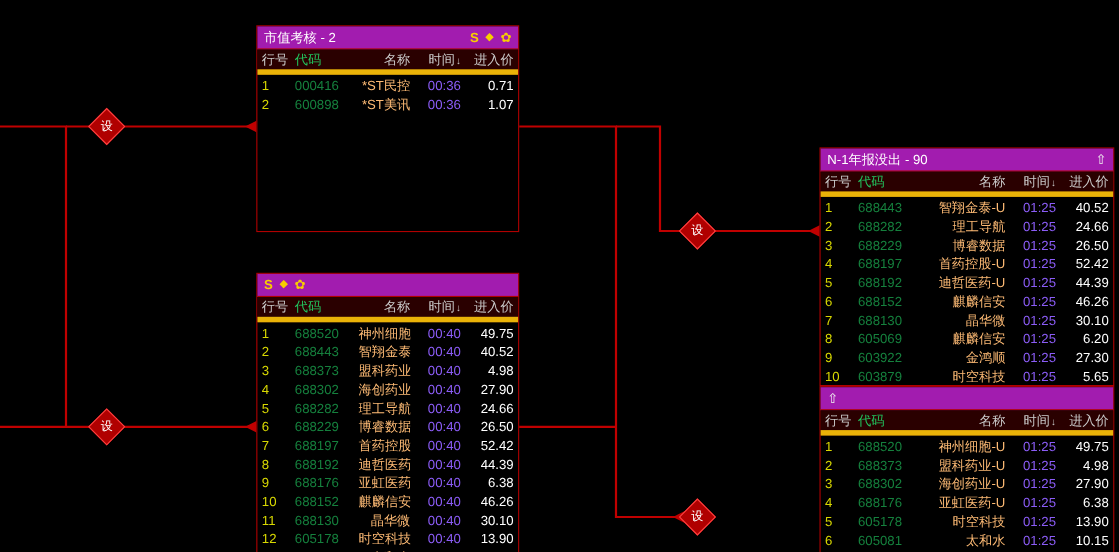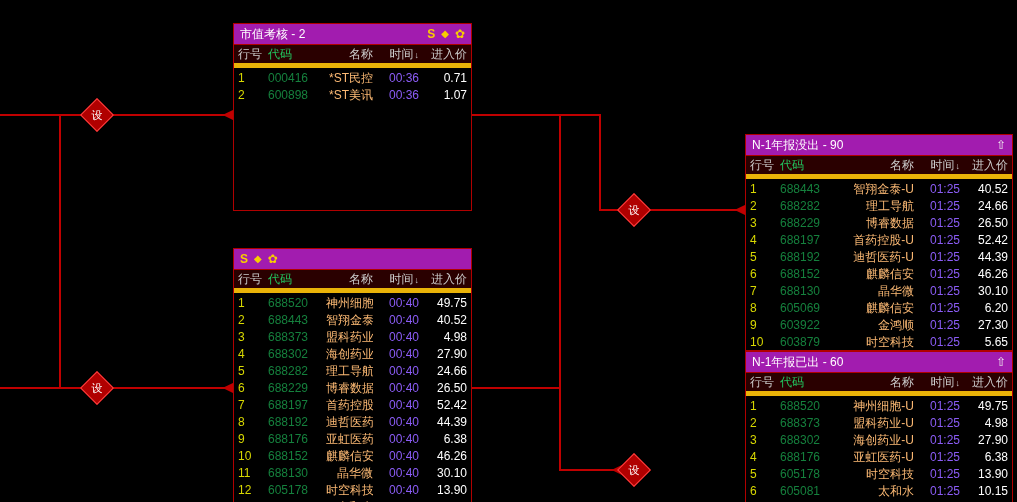--- a/index.html
+++ b/index.html
@@ -289,21 +289,20 @@
         <div class="c2">603879</div>
         <div class="c3">时空科技</div>
         <div class="c4">01:25</div>
         <div class="c5">5.65</div>
       </div>
     </div>
 </div>
 
 <div class="panel" id="panel-p4" style="left:745px;top:351px;width:266px;height:151px">
   <div class="titlebar">
-    <div class="t"><span>N-1年报已出</span> - <span>60</span></div>
     <div class="icons">
       <span class="arrow-up">⇧</span>
     </div>
   </div>
   <div class="hdr">
     <div class="c1">行号</div>
     <div class="c2">代码</div>
     <div class="c3">名称</div>
     <div class="c4"><span>时间</span><span class="sort-ind">↓</span></div>
     <div class="c5">进入价</div>

